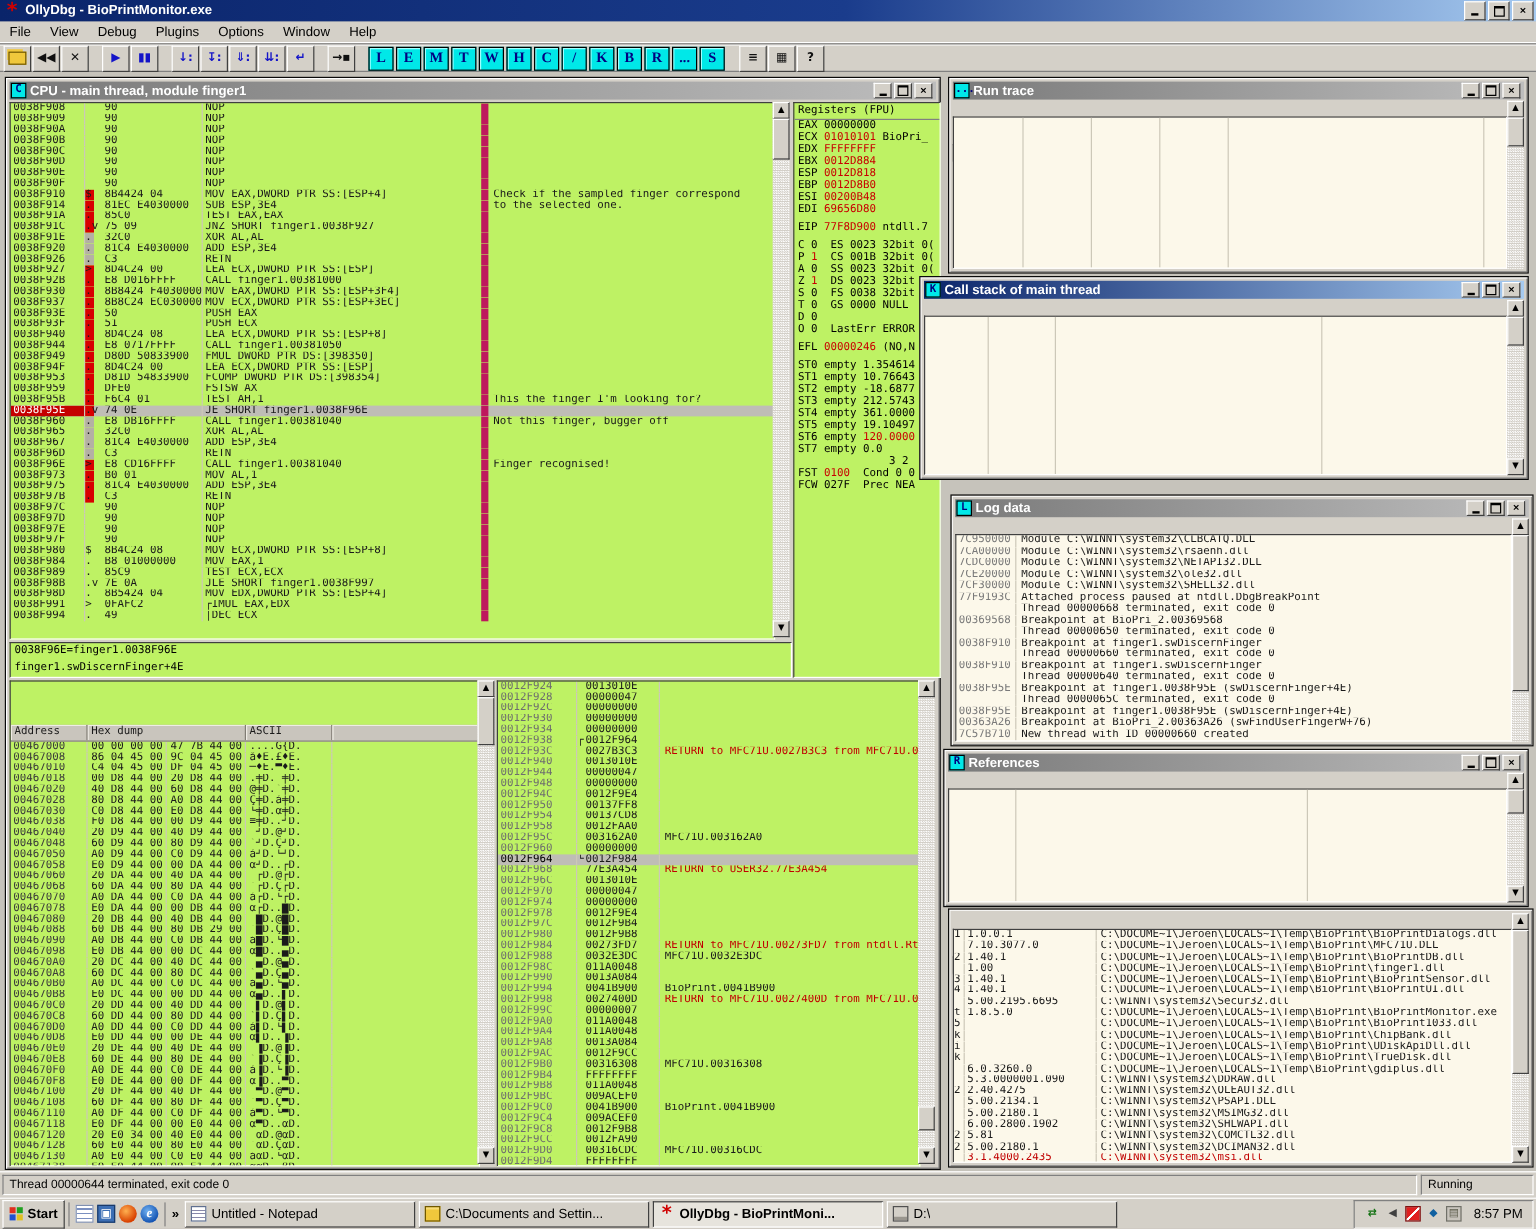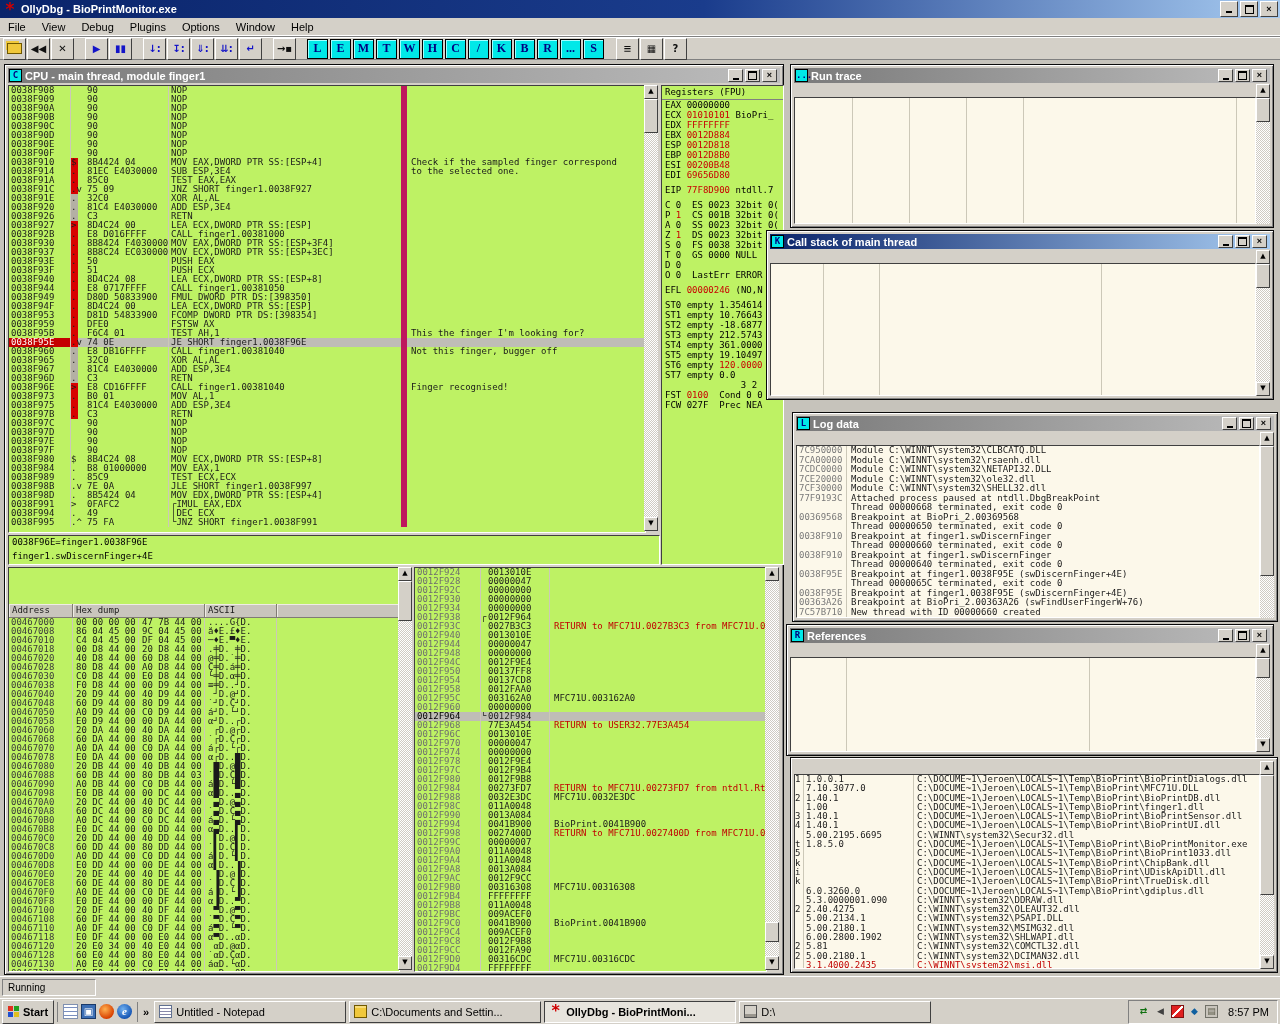--- a/index.html
+++ b/index.html
@@ -260,21 +260,20 @@
         <div class="drow"><span class="dc-a">0038F97D</span><span class="dc-m"> </span><span class="dc-b">90</span><span class="dc-i">NOP</span><span class="dc-c"></span></div>
         <div class="drow"><span class="dc-a">0038F97E</span><span class="dc-m"> </span><span class="dc-b">90</span><span class="dc-i">NOP</span><span class="dc-c"></span></div>
         <div class="drow"><span class="dc-a">0038F97F</span><span class="dc-m"> </span><span class="dc-b">90</span><span class="dc-i">NOP</span><span class="dc-c"></span></div>
         <div class="drow"><span class="dc-a">0038F980</span><span class="dc-m">$</span><span class="dc-b">8B4C24 08</span><span class="dc-i">MOV ECX,DWORD PTR SS:[ESP+8]</span><span class="dc-c"></span></div>
         <div class="drow"><span class="dc-a">0038F984</span><span class="dc-m">.</span><span class="dc-b">B8 01000000</span><span class="dc-i">MOV EAX,1</span><span class="dc-c"></span></div>
         <div class="drow"><span class="dc-a">0038F989</span><span class="dc-m">.</span><span class="dc-b">85C9</span><span class="dc-i">TEST ECX,ECX</span><span class="dc-c"></span></div>
         <div class="drow"><span class="dc-a">0038F98B</span><span class="dc-m">.v</span><span class="dc-b">7E 0A</span><span class="dc-i">JLE SHORT finger1.0038F997</span><span class="dc-c"></span></div>
         <div class="drow"><span class="dc-a">0038F98D</span><span class="dc-m">.</span><span class="dc-b">8B5424 04</span><span class="dc-i">MOV EDX,DWORD PTR SS:[ESP+4]</span><span class="dc-c"></span></div>
         <div class="drow"><span class="dc-a">0038F991</span><span class="dc-m">&gt;</span><span class="dc-b">0FAFC2</span><span class="dc-i">┌IMUL EAX,EDX</span><span class="dc-c"></span></div>
         <div class="drow"><span class="dc-a">0038F994</span><span class="dc-m">.</span><span class="dc-b">49</span><span class="dc-i">│DEC ECX</span><span class="dc-c"></span></div>
-        <div class="drow"><span class="dc-a">0038F995</span><span class="dc-m">.^</span><span class="dc-b">75 FA</span><span class="dc-i">└JNZ SHORT finger1.0038F991</span><span class="dc-c"></span></div>
       </div>
     <div class="vsb" style="left:639px;top:20px;height:446px;">
       <span class="sbb" style="top:0;">▲</span>
       <span class="sbb" style="top:14px;height:34px;"></span>
       <span class="sbb" style="top:432px;">▼</span>
     </div>
 
     <div class="pane" style="left:656px;top:20px;width:121px;height:478px;">
       <div class="reg-h">Registers (FPU)</div>
       <div id="reg-lines">
@@ -337,21 +336,21 @@
           <div class="xrow"><span class="xc-a">00467038</span><span class="xc-b">F0 D8 44 00</span><span class="xc-b">00 D9 44 00</span><span class="xc-s">≡╪D..┘D.</span><span> </span></div>
           <div class="xrow"><span class="xc-a">00467040</span><span class="xc-b">20 D9 44 00</span><span class="xc-b">40 D9 44 00</span><span class="xc-s"> ┘D.@┘D.</span><span> </span></div>
           <div class="xrow"><span class="xc-a">00467048</span><span class="xc-b">60 D9 44 00</span><span class="xc-b">80 D9 44 00</span><span class="xc-s">`┘D.Ç┘D.</span><span> </span></div>
           <div class="xrow"><span class="xc-a">00467050</span><span class="xc-b">A0 D9 44 00</span><span class="xc-b">C0 D9 44 00</span><span class="xc-s">á┘D.└┘D.</span><span> </span></div>
           <div class="xrow"><span class="xc-a">00467058</span><span class="xc-b">E0 D9 44 00</span><span class="xc-b">00 DA 44 00</span><span class="xc-s">α┘D..┌D.</span><span> </span></div>
           <div class="xrow"><span class="xc-a">00467060</span><span class="xc-b">20 DA 44 00</span><span class="xc-b">40 DA 44 00</span><span class="xc-s"> ┌D.@┌D.</span><span> </span></div>
           <div class="xrow"><span class="xc-a">00467068</span><span class="xc-b">60 DA 44 00</span><span class="xc-b">80 DA 44 00</span><span class="xc-s">`┌D.Ç┌D.</span><span> </span></div>
           <div class="xrow"><span class="xc-a">00467070</span><span class="xc-b">A0 DA 44 00</span><span class="xc-b">C0 DA 44 00</span><span class="xc-s">á┌D.└┌D.</span><span> </span></div>
           <div class="xrow"><span class="xc-a">00467078</span><span class="xc-b">E0 DA 44 00</span><span class="xc-b">00 DB 44 00</span><span class="xc-s">α┌D..█D.</span><span> </span></div>
           <div class="xrow"><span class="xc-a">00467080</span><span class="xc-b">20 DB 44 00</span><span class="xc-b">40 DB 44 00</span><span class="xc-s"> █D.@█D.</span><span> </span></div>
-          <div class="xrow"><span class="xc-a">00467088</span><span class="xc-b">60 DB 44 00</span><span class="xc-b">80 DB 44 03</span><span class="xc-s">`█D.Ç█D.</span><span> </span></div>
+          <div class="xrow"><span class="xc-a">00467088</span><span class="xc-b">60 DB 44 00</span><span class="xc-b">80 DB 29 00</span><span class="xc-s">`█D.Ç█D.</span><span> </span></div>
           <div class="xrow"><span class="xc-a">00467090</span><span class="xc-b">A0 DB 44 00</span><span class="xc-b">C0 DB 44 00</span><span class="xc-s">á█D.└█D.</span><span> </span></div>
           <div class="xrow"><span class="xc-a">00467098</span><span class="xc-b">E0 DB 44 00</span><span class="xc-b">00 DC 44 00</span><span class="xc-s">α█D..▄D.</span><span> </span></div>
           <div class="xrow"><span class="xc-a">004670A0</span><span class="xc-b">20 DC 44 00</span><span class="xc-b">40 DC 44 00</span><span class="xc-s"> ▄D.@▄D.</span><span> </span></div>
           <div class="xrow"><span class="xc-a">004670A8</span><span class="xc-b">60 DC 44 00</span><span class="xc-b">80 DC 44 00</span><span class="xc-s">`▄D.Ç▄D.</span><span> </span></div>
           <div class="xrow"><span class="xc-a">004670B0</span><span class="xc-b">A0 DC 44 00</span><span class="xc-b">C0 DC 44 00</span><span class="xc-s">á▄D.└▄D.</span><span> </span></div>
           <div class="xrow"><span class="xc-a">004670B8</span><span class="xc-b">E0 DC 44 00</span><span class="xc-b">00 DD 44 00</span><span class="xc-s">α▄D..▌D.</span><span> </span></div>
           <div class="xrow"><span class="xc-a">004670C0</span><span class="xc-b">20 DD 44 00</span><span class="xc-b">40 DD 44 00</span><span class="xc-s"> ▌D.@▌D.</span><span> </span></div>
           <div class="xrow"><span class="xc-a">004670C8</span><span class="xc-b">60 DD 44 00</span><span class="xc-b">80 DD 44 00</span><span class="xc-s">`▌D.Ç▌D.</span><span> </span></div>
           <div class="xrow"><span class="xc-a">004670D0</span><span class="xc-b">A0 DD 44 00</span><span class="xc-b">C0 DD 44 00</span><span class="xc-s">á▌D.└▌D.</span><span> </span></div>
           <div class="xrow"><span class="xc-a">004670D8</span><span class="xc-b">E0 DD 44 00</span><span class="xc-b">00 DE 44 00</span><span class="xc-s">α▌D..▐D.</span><span> </span></div>
@@ -606,20 +605,21 @@
       </div>
     <div class="vsb" style="right:3px;top:3px;bottom:3px;">
       <span class="sbb" style="top:0;">▲</span>
       <span class="sbb" style="top:14px;height:120px;"></span>
       <span class="sbb" style="bottom:0;top:auto;">▼</span>
     </div>
   </div>
 </div>
 
 <div id="statusbar">
+  <span class="sfield" style="flex:1;">Thread 00000644 terminated, exit code 0</span>
   <span class="sfield" style="width:82px;flex:none;">Running</span>
 </div>
 
 <div id="taskbar">
   <div id="startbtn" class="raised">
     <span class="winflag">
       <i style="background:#E03020;"></i>
         <i style="background:#20A020;"></i>
       <i style="background:#2050D0;"></i>
         <i style="background:#E0C020;"></i>

